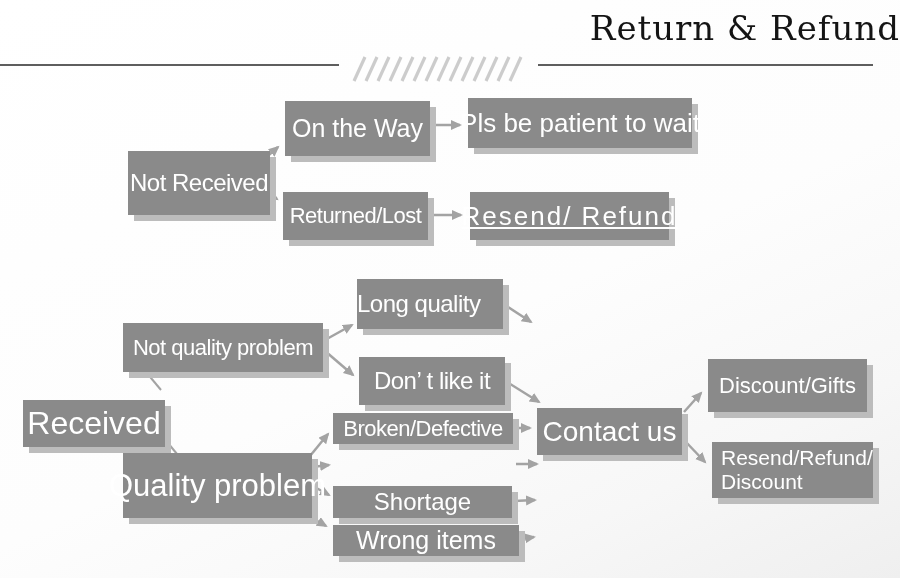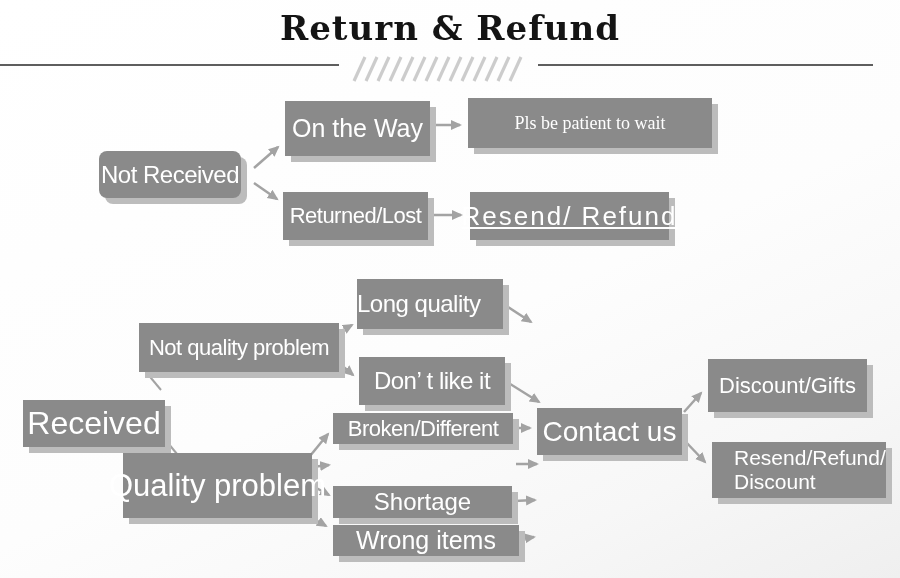--- a/index.html
+++ b/index.html
@@ -6,23 +6,23 @@
   .canvas{
     position:relative;
     width:900px;height:578px;
     overflow:hidden;
     background:linear-gradient(155deg,#ffffff 0%,#fdfdfd 55%,#f7f7f7 80%,#efefef 100%);
     font-family:"Liberation Sans",sans-serif;
   }
   
   .title{
     position:absolute;left:0;top:8px;width:900px;
-    text-align:center;
+    text-align:right;
     font-family:"DejaVu Serif","Liberation Serif",serif;
-    font-weight:700;
+    font-weight:400;
     font-size:34px;
     letter-spacing:1px;
     color:var(--title-text,#141414);
   }
   .rule{position:absolute;top:64px;height:2px;background:var(--rule,#5e5e5e);}
   .rule-left{left:0;width:339px;}
   .rule-right{left:538px;width:335px;}
   .hatch{position:absolute;left:352px;top:54px;}
   
   .connectors{position:absolute;left:0;top:0;z-index:1;}
@@ -32,37 +32,37 @@
   
   .node{
     position:absolute;z-index:2;
     background:var(--node-fill,#8a8a8a);
     color:var(--node-text,#ffffff);
     box-shadow:6px 6px 0 0 var(--shadow,#bcbcbc);
     display:flex;align-items:center;justify-content:center;
     white-space:nowrap;
     text-align:center;
   }
-  #n-not-received{left:99px;top:151px;width:142px;height:47px;font-size:24px;letter-spacing:-0.5px;border-radius:8px;}
+  #n-not-received{left:128px;top:151px;width:142px;height:64px;font-size:24px;letter-spacing:-0.5px;}
   #n-on-the-way{left:285px;top:101px;width:145px;height:55px;font-size:25px;}
   #n-returned-lost{left:283px;top:192px;width:145px;height:48px;font-size:22px;letter-spacing:-0.5px;}
-  #n-pls-wait{left:468px;top:98px;width:244px;height:50px;font-size:18px;font-family:Liberation Serif, serif;}
+  #n-pls-wait{left:468px;top:98px;width:224px;height:50px;font-size:26px;}
   #n-resend-refund{left:470px;top:192px;width:199px;height:48px;font-size:26px;letter-spacing:2px;text-decoration:underline;}
   #n-received{left:23px;top:388px;width:142px;height:47px;font-size:32px;margin-top:12px;}
-  #n-not-quality{left:139px;top:323px;width:200px;height:49px;font-size:22px;letter-spacing:-0.5px;}
+  #n-not-quality{left:123px;top:323px;width:200px;height:49px;font-size:22px;letter-spacing:-0.5px;}
   #n-long-delivery{left:357px;top:279px;width:146px;height:50px;font-size:24px;letter-spacing:-0.5px;justify-content:flex-start;}
   #n-dont-like{left:359px;top:357px;width:146px;height:48px;font-size:24px;letter-spacing:-0.5px;}
   #n-quality{left:123px;top:453px;width:189px;height:65px;font-size:31px;}
   #n-broken{left:333px;top:413px;width:180px;height:31px;font-size:22px;letter-spacing:-0.5px;}
   #n-different{left:334px;top:448px;width:180px;height:32px;font-size:23px;}
   #n-shortage{left:333px;top:486px;width:179px;height:32px;font-size:24px;}
   #n-wrong{left:333px;top:525px;width:186px;height:31px;font-size:25px;}
   #n-contact{left:537px;top:408px;width:145px;height:47px;font-size:28px;}
   #n-discount-gifts{left:708px;top:359px;width:159px;height:53px;font-size:22px;}
-  #n-rrd{left:712px;top:442px;width:161px;height:56px;font-size:21px;justify-content:flex-start;padding-left:22px;width:152px;line-height:1.15;}
+  #n-rrd{left:712px;top:442px;width:161px;height:56px;font-size:21px;justify-content:flex-start;padding-left:9px;width:152px;line-height:1.15;}
   #n-rrd .stack{display:block;text-align:left;}
   #n-rrd .stack span{display:block;}
 </style>
 </head>
 <body>
 
 <div class="canvas">
 
   <div class="title">Return &amp; Refund</div>
   <div class="rule rule-left"></div>
@@ -117,21 +117,21 @@
   <div class="node" id="n-not-received">Not Received</div>
   <div class="node" id="n-on-the-way">On the Way</div>
   <div class="node" id="n-returned-lost">Returned/Lost</div>
   <div class="node" id="n-pls-wait">Pls be patient to wait</div>
   <div class="node" id="n-resend-refund">Resend/ Refund</div>
   <div class="node" id="n-received">Received</div>
   <div class="node" id="n-not-quality">Not quality problem</div>
   <div class="node" id="n-long-delivery">Long quality</div>
   <div class="node" id="n-dont-like">Don’ t like it</div>
   <div class="node" id="n-quality">Quality problem</div>
-  <div class="node" id="n-broken">Broken/Different</div>
+  <div class="node" id="n-broken">Broken/Defective</div>
   <div class="node" id="n-shortage">Shortage</div>
   <div class="node" id="n-wrong">Wrong items</div>
   <div class="node" id="n-contact">Contact us</div>
   <div class="node" id="n-discount-gifts">Discount/Gifts</div>
   <div class="node" id="n-rrd">
     <span class="stack">
       <span>Resend/Refund/</span>
       <span>Discount</span>
     </span>
   </div>

